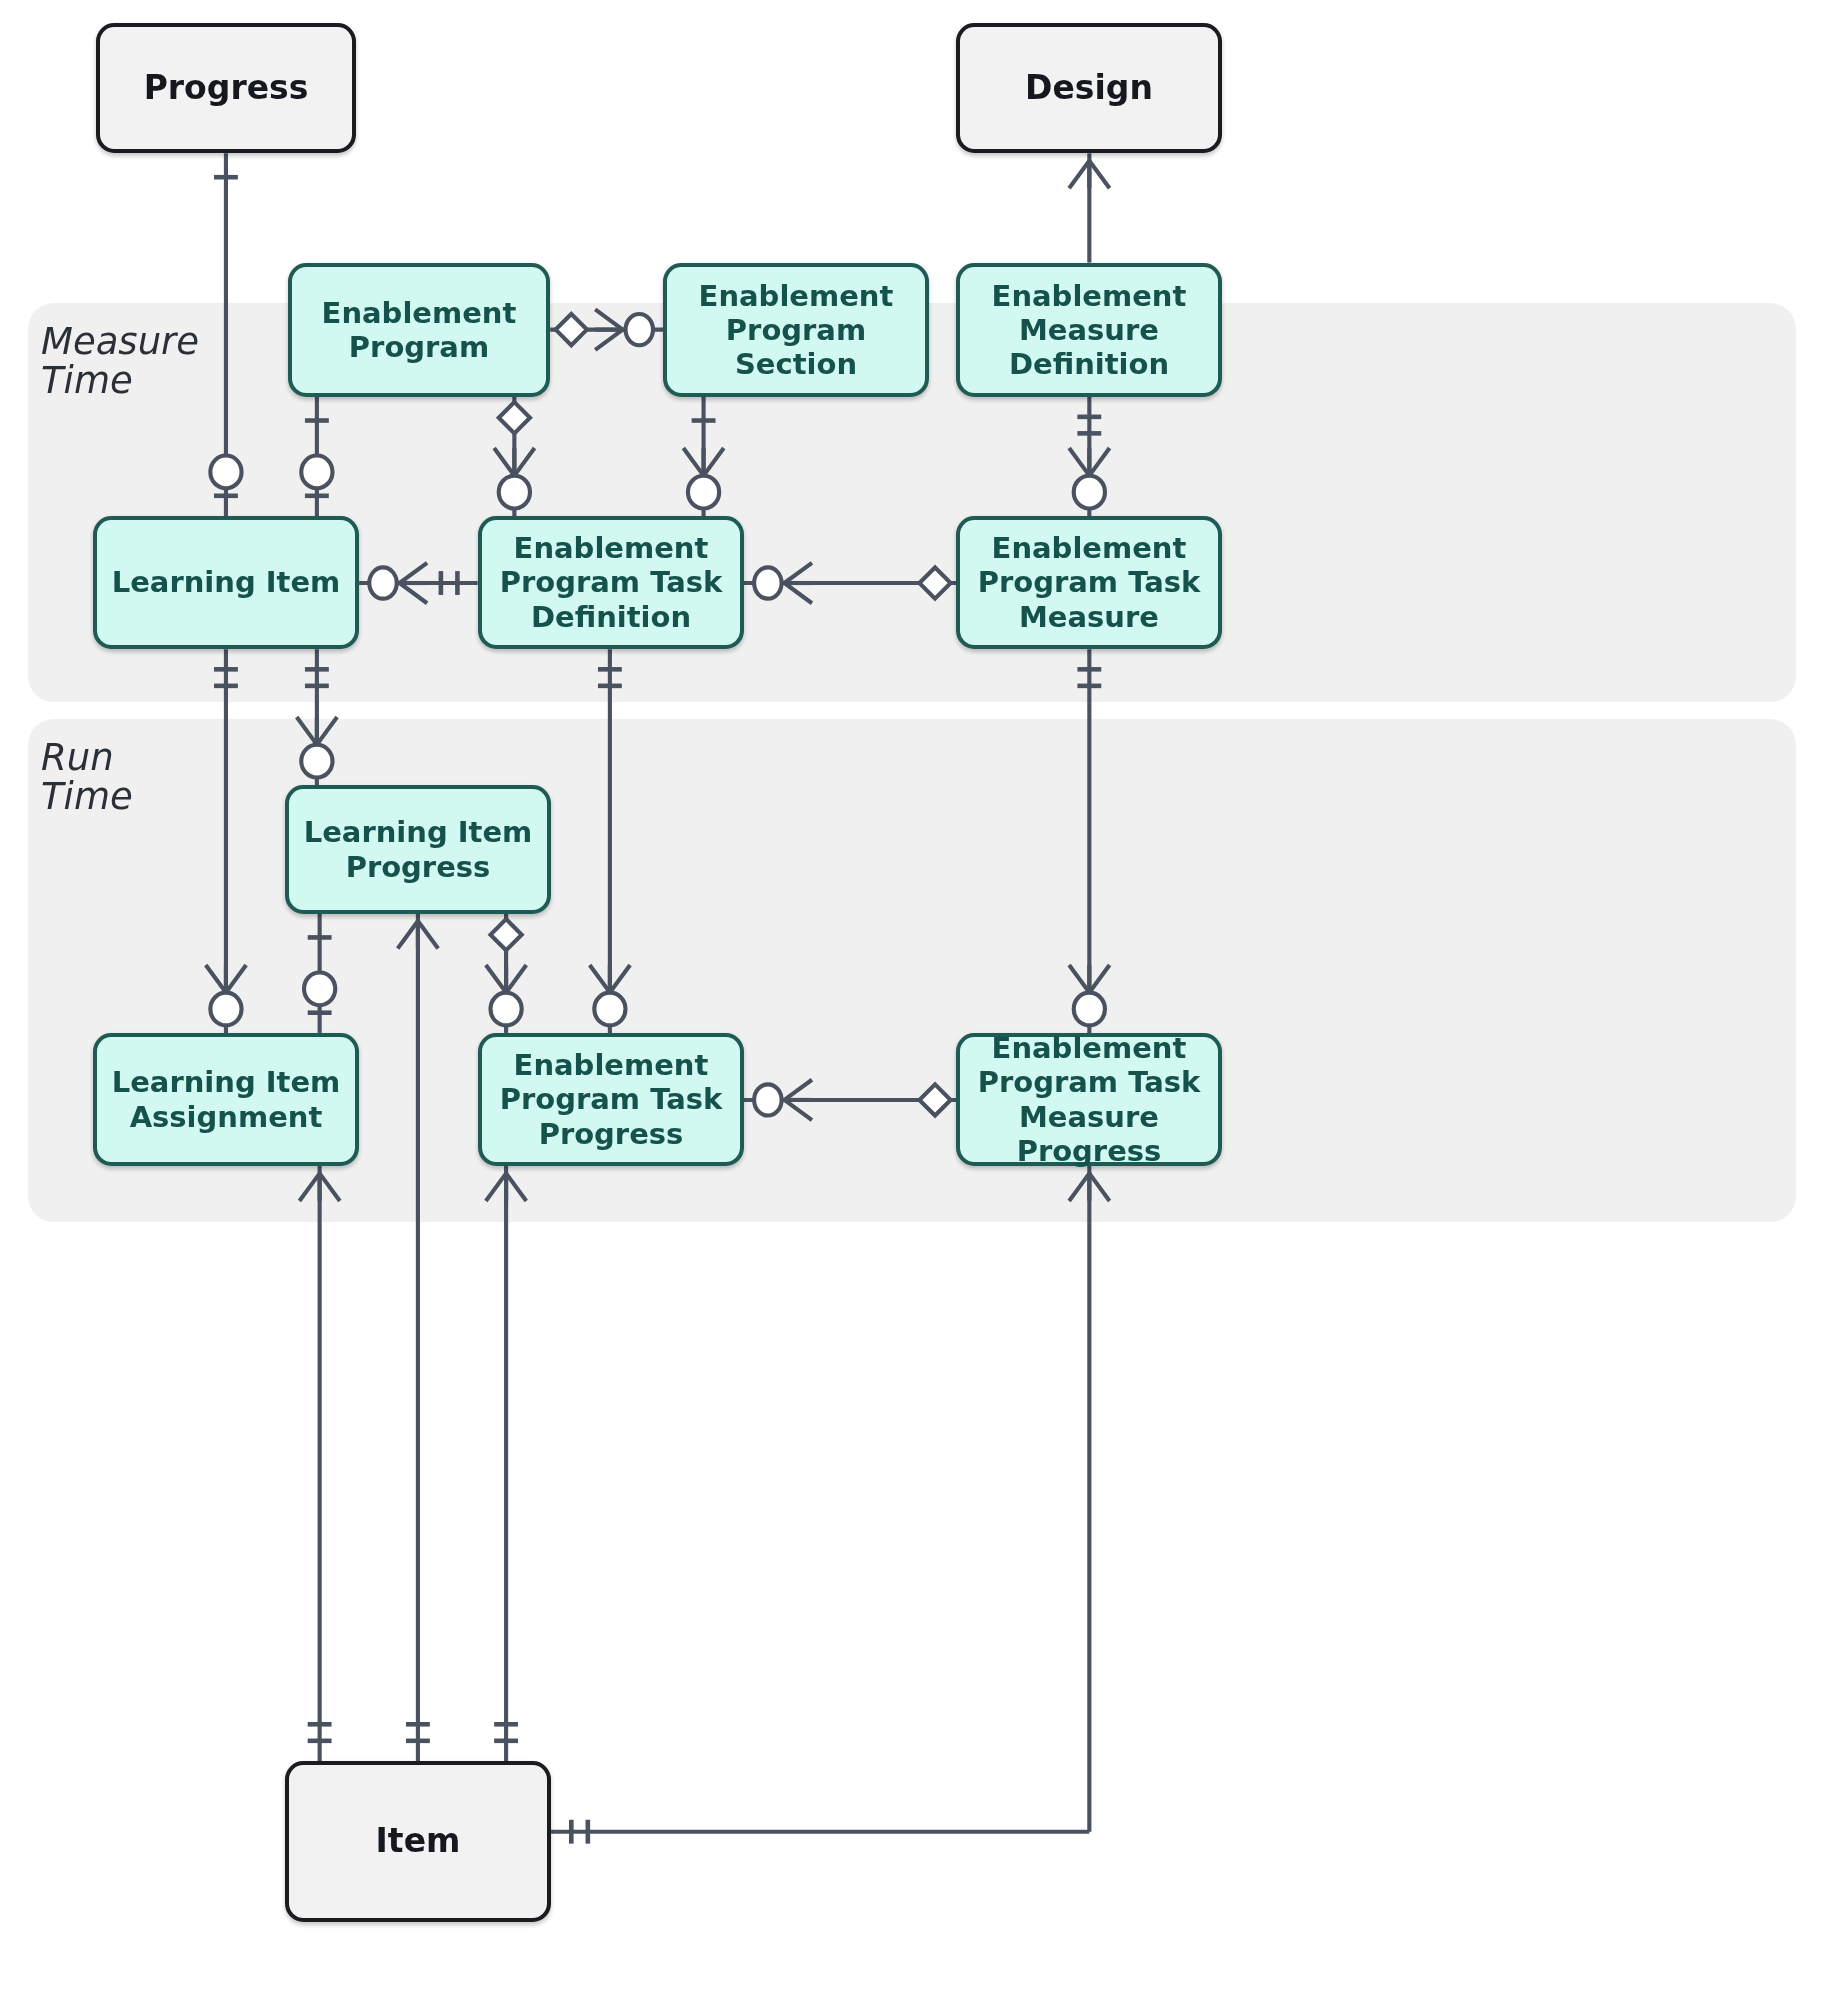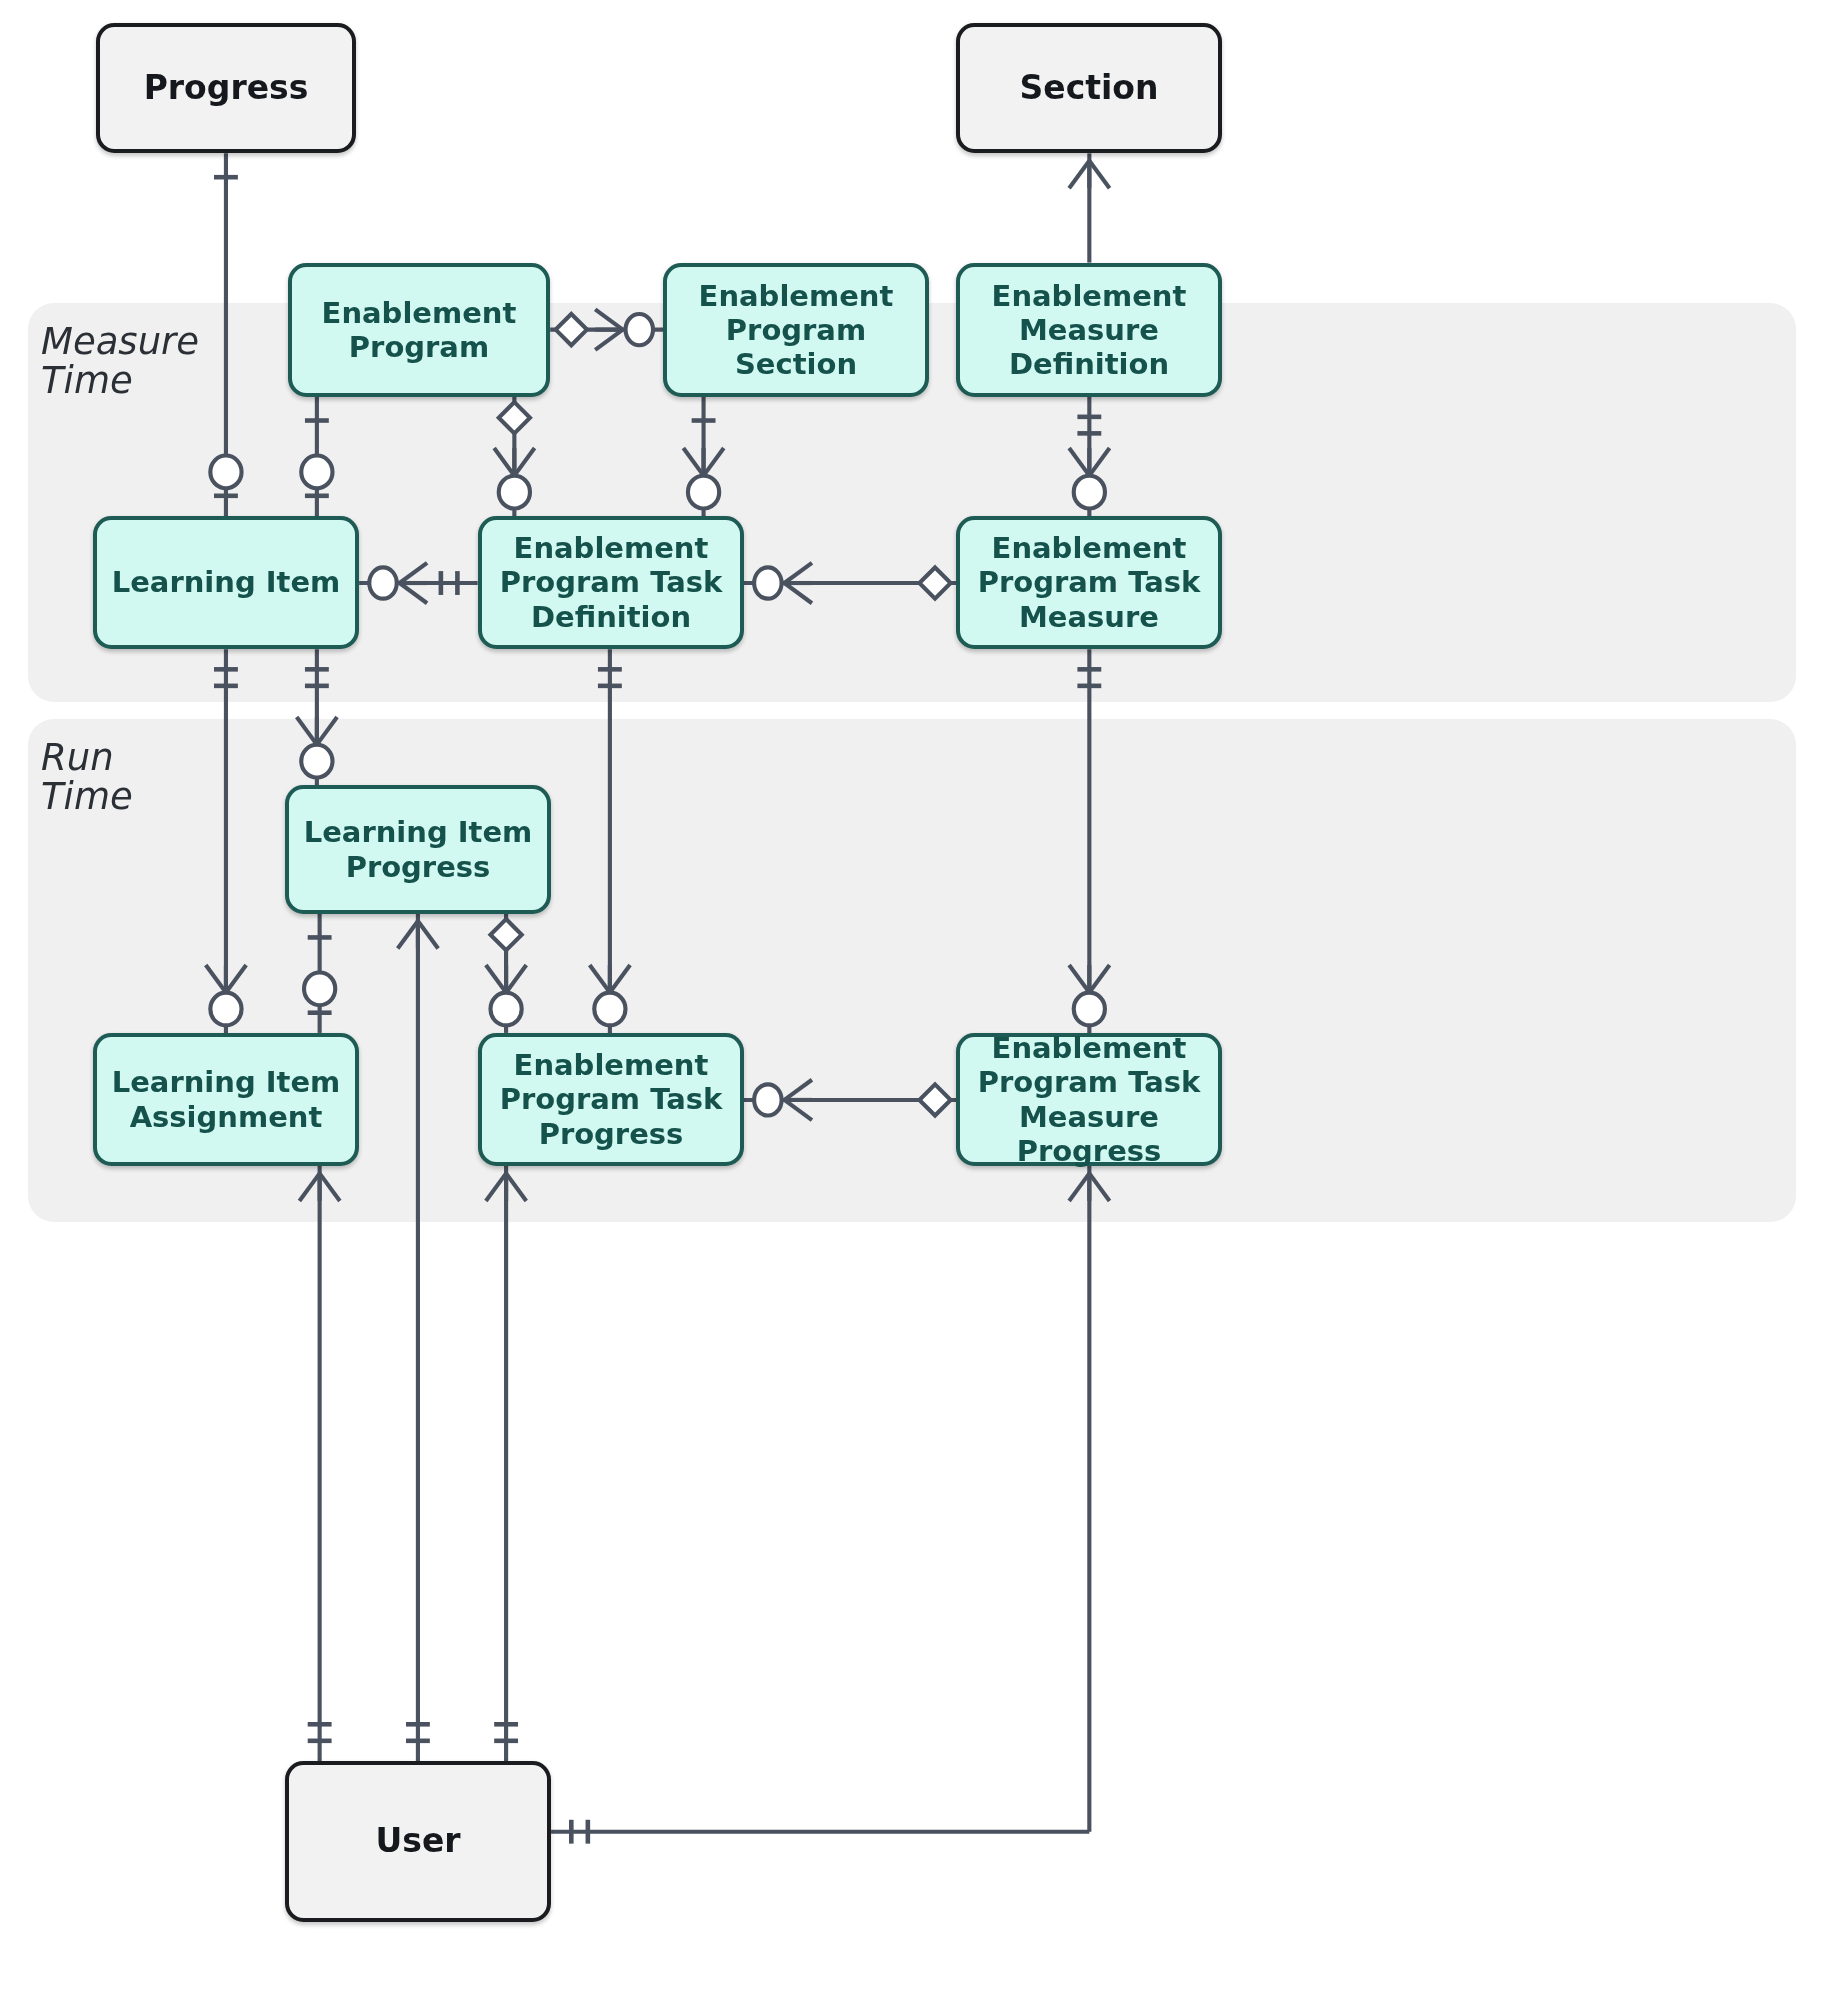--- a/index.html
+++ b/index.html
@@ -191,24 +191,24 @@
         <line x1="854" y1="1198" x2="884" y2="1176" stroke="#4a5260" stroke-width="4.5" stroke-linecap="butt"></line>
         <line x1="854" y1="1198" x2="884" y2="1220" stroke="#4a5260" stroke-width="4.5" stroke-linecap="butt"></line>
       </g>
     </svg>
 
   <div id="nodes">
       <div class="node ext" style="left: 96px; top: 23px; width: 260px; height: 130px; font-size: 33px;">
         <span class="cap" style="white-space: pre-line;">Progress</span>
       </div>
       <div class="node ext" style="left: 956px; top: 23px; width: 266px; height: 130px; font-size: 33px;">
-        <span class="cap" style="white-space: pre-line;">Section</span>
+        <span class="cap" style="white-space: pre-line;">Design</span>
       </div>
       <div class="node ext" style="left: 285px; top: 1761px; width: 266px; height: 161px; font-size: 33px;">
-        <span class="cap" style="white-space: pre-line;">User</span>
+        <span class="cap" style="white-space: pre-line;">Item</span>
       </div>
       <div class="node ent" style="left: 288px; top: 263px; width: 262px; height: 134px; font-size: 29px;">
         <span class="cap" style="white-space: pre-line;">Enablement
 Program</span>
       </div>
       <div class="node ent" style="left: 663px; top: 263px; width: 266px; height: 134px; font-size: 29px;">
         <span class="cap" style="white-space: pre-line;">Enablement
 Program Section</span>
       </div>
       <div class="node ent" style="left: 956px; top: 263px; width: 266px; height: 134px; font-size: 29px;">

